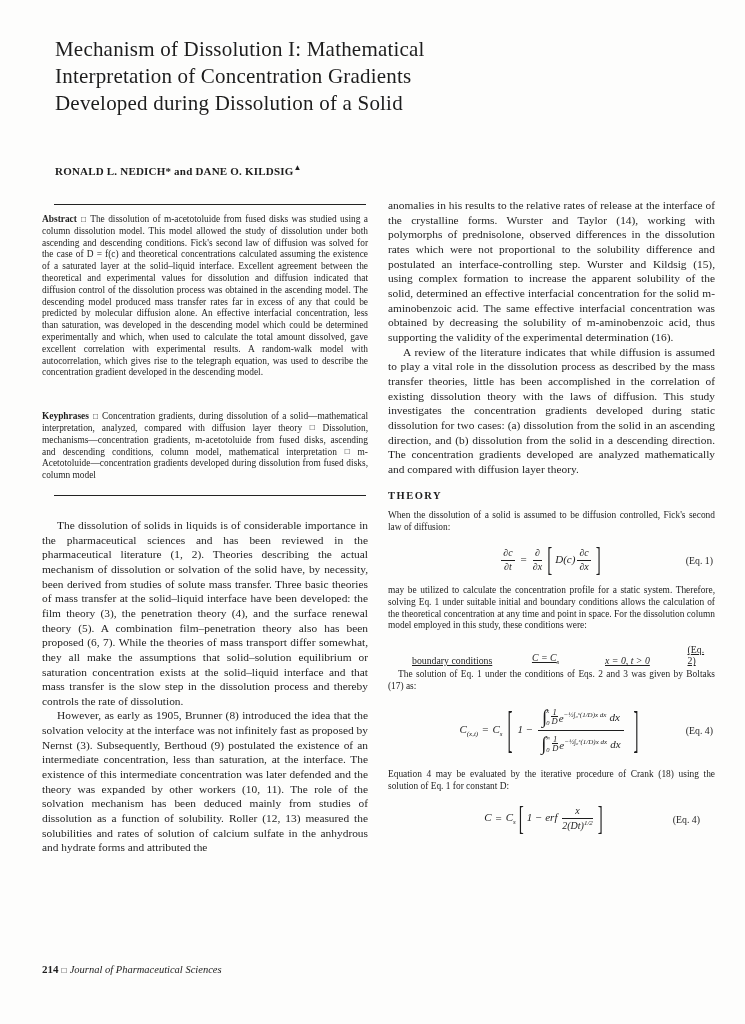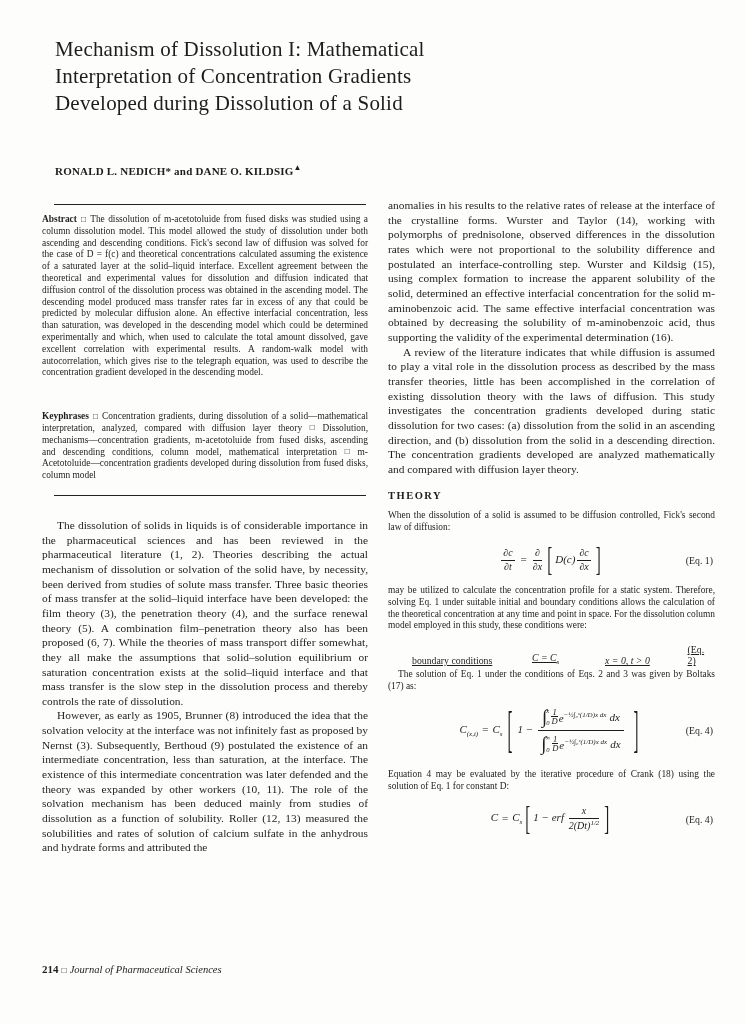--- a/index.html
+++ b/index.html
@@ -35,21 +35,21 @@
   
   .theory-head { font-size:10.5px; font-weight:bold; letter-spacing:1.5px; text-align:left; margin:14px 0 0 0; }
   .theory-p { margin-top:9px; }
 
   
   .equation { position:relative; text-align:center; font-size:11px; font-style:italic; }
   .equation .eqlabel { position:absolute; right:2px; top:50%; transform:translateY(-50%);
                        font-style:normal; font-size:9.8px; }
   .eq1 { margin:10px 0 6px 0; padding:4px 0; }
   .eq4 { margin:8px 0 4px 0; padding:6px 0; }
-  .eq5 { margin:8px 0 0 0; padding:6px 0; }
+  .eq5 { margin:8px 13px 0 0; padding:6px 0; }
 
   .frac { display:inline-flex; flex-direction:column; vertical-align:middle; text-align:center;
           font-size:10px; line-height:1.05; margin:0 2px; }
   .frac .fn { border-bottom:1px solid #1d1d1d; padding:0 2px 1px 2px; }
   .frac .fd { padding-top:1px; }
 
   .mfrac { display:inline-flex; flex-direction:column; vertical-align:middle; text-align:center;
            font-size:8.5px; line-height:1.0; margin:0 1px; }
   .mfrac .fn { border-bottom:1px solid #1d1d1d; padding:0 1px; }
 

